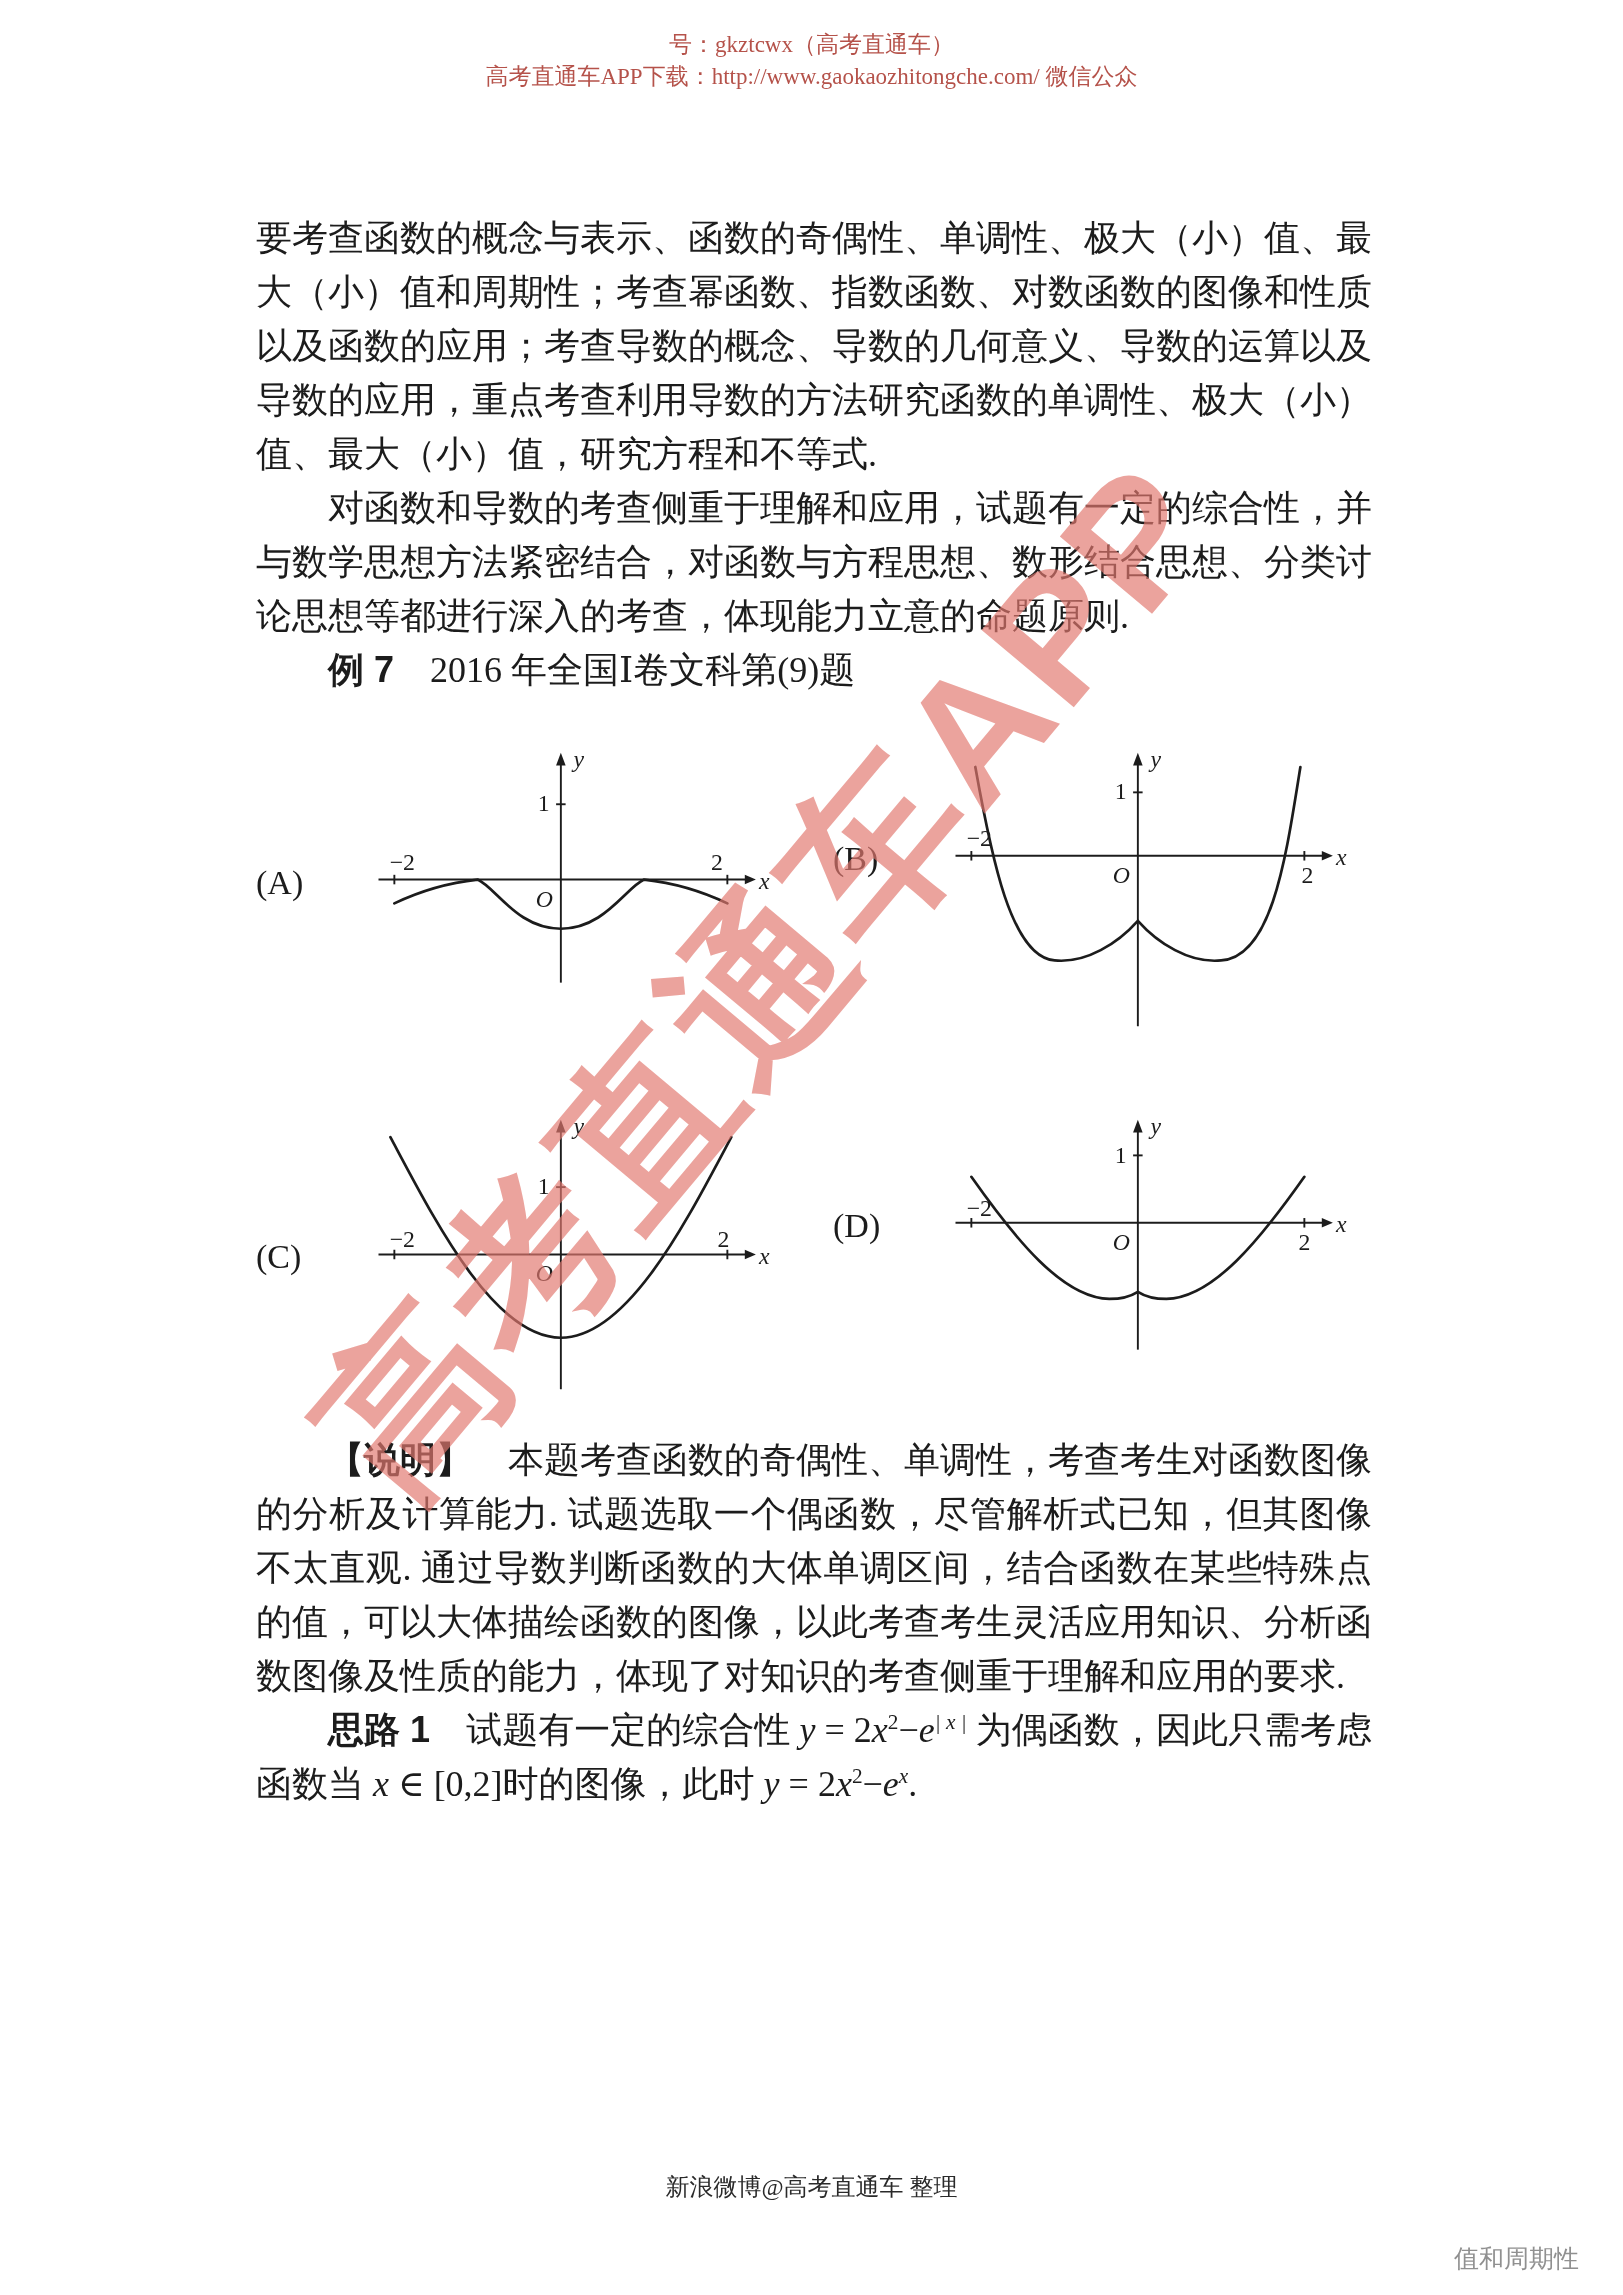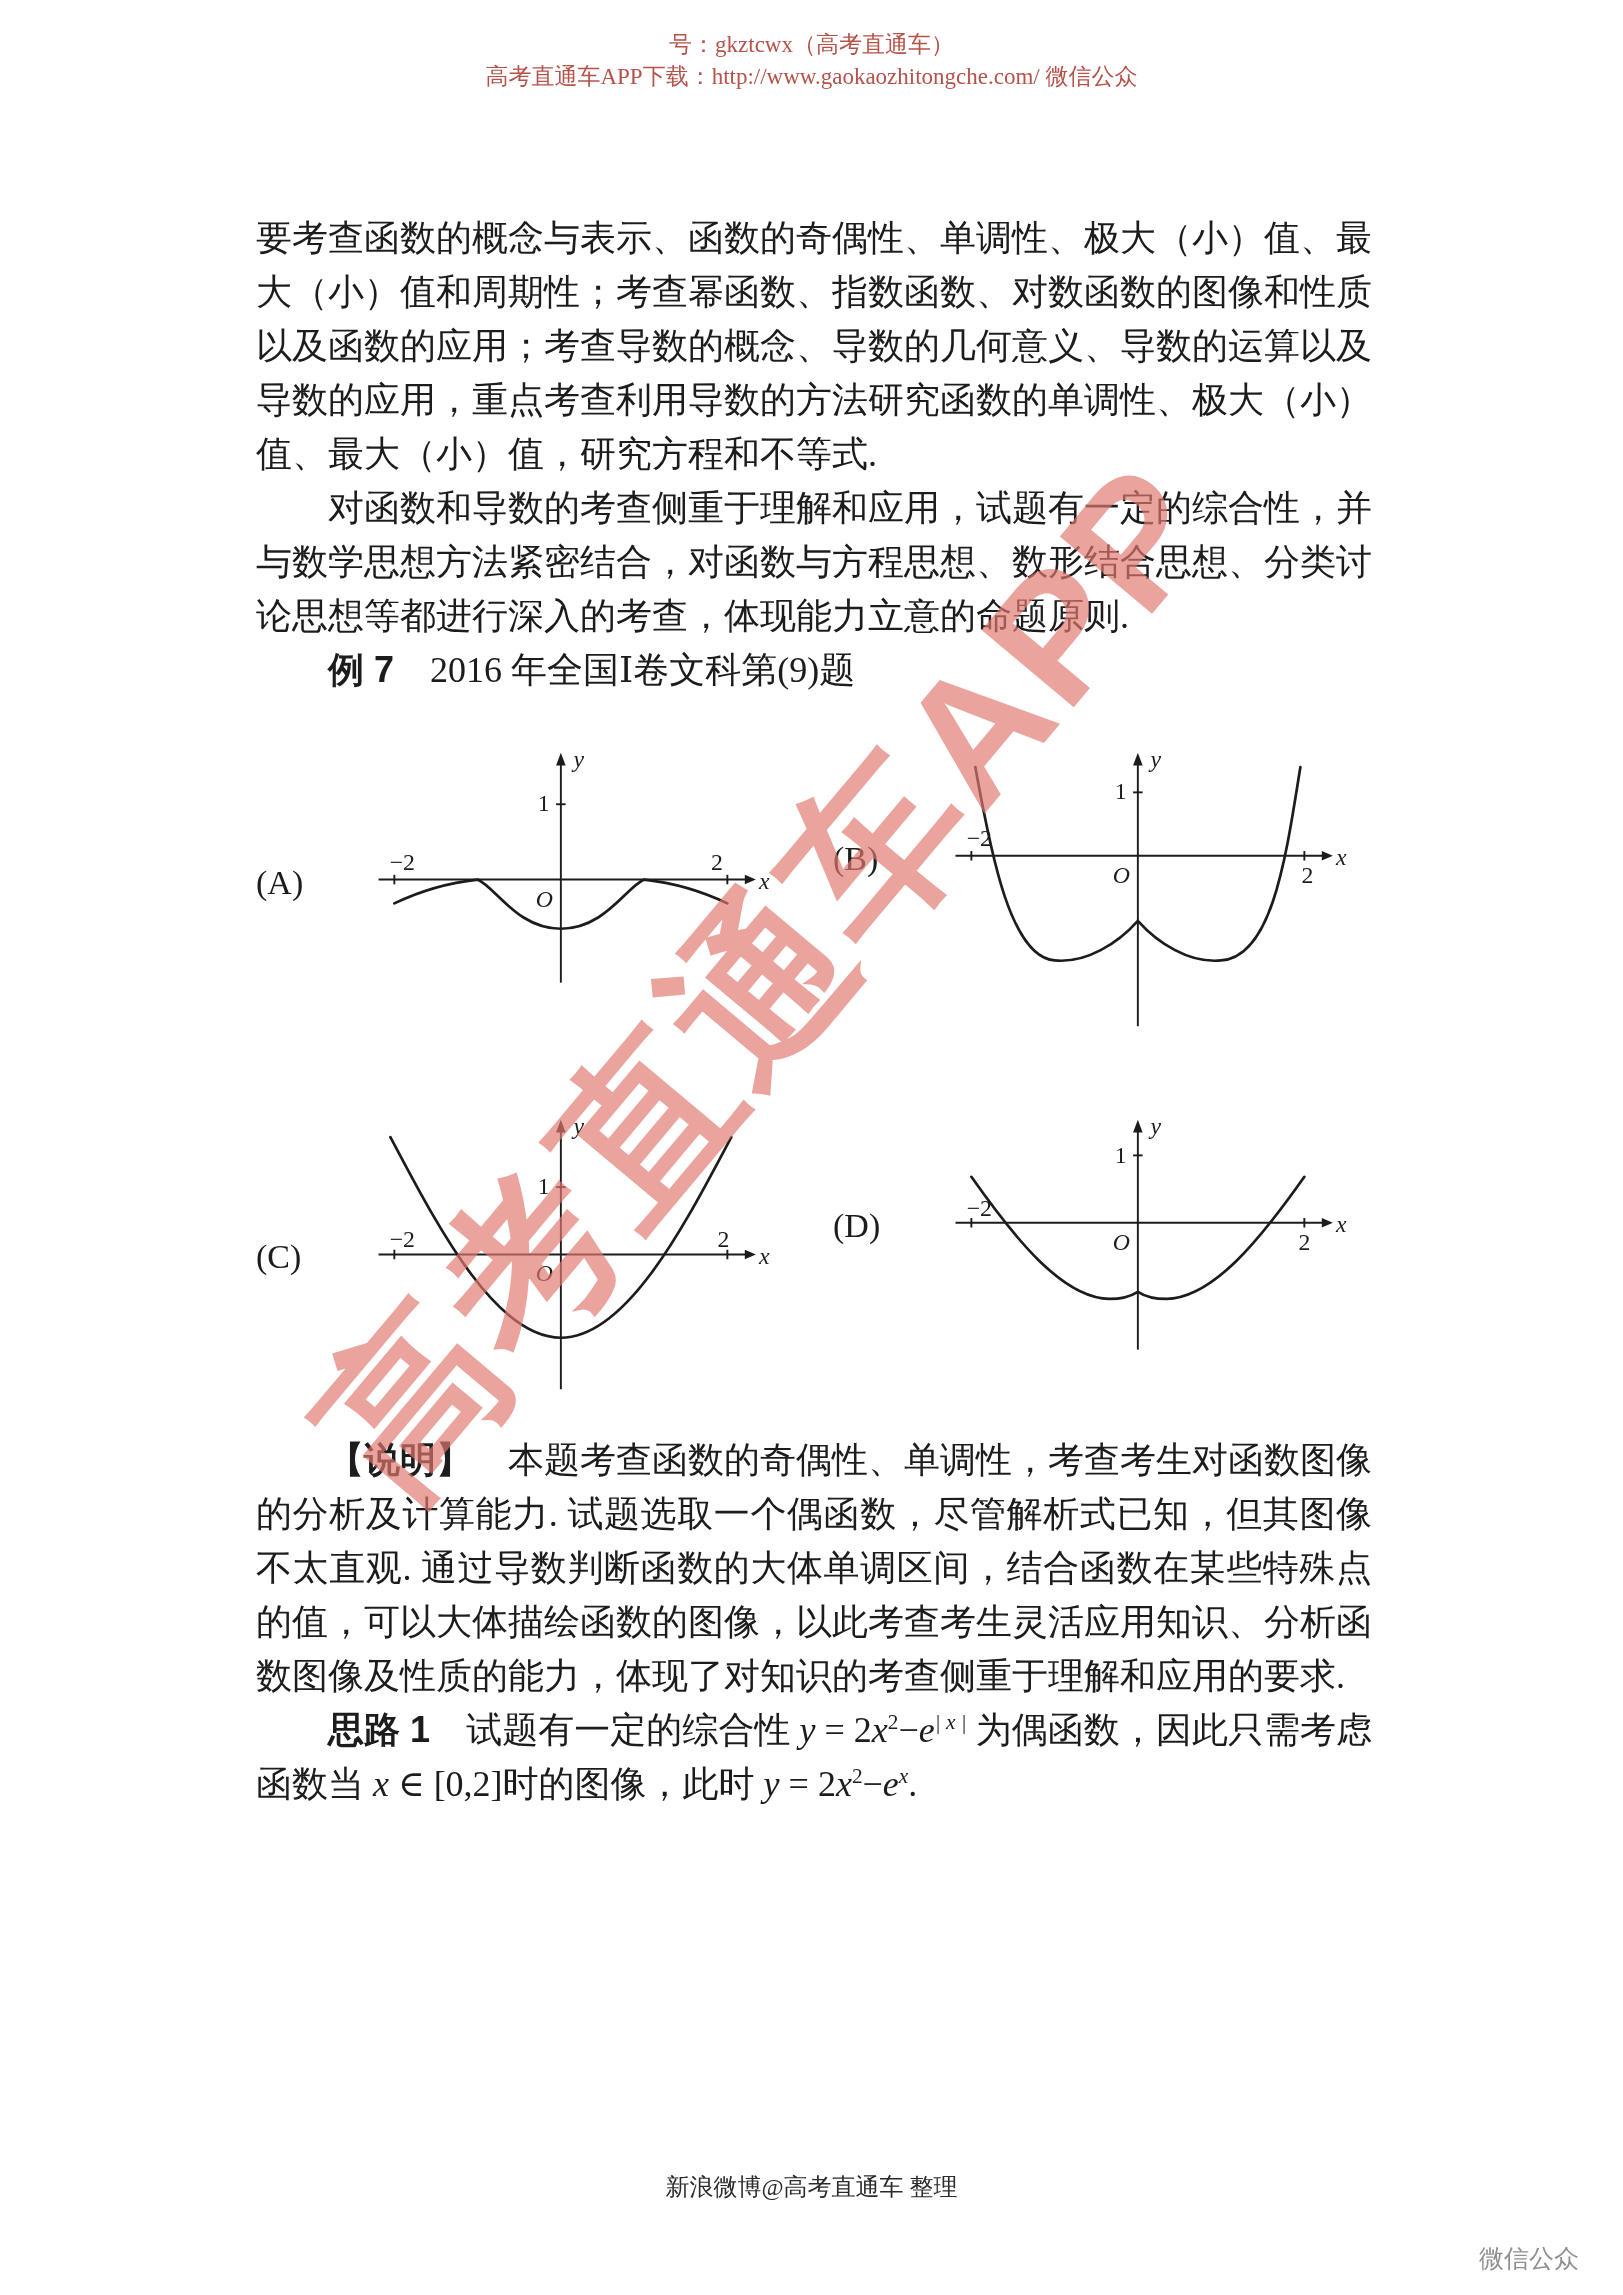--- a/index.html
+++ b/index.html
@@ -153,14 +153,14 @@
   </div>
 
   <p class="para indent"><b class="blabel">【说明】</b><span>　本题考查函数的奇偶性、单调性，考查考生对函数图像的分析及计算能力. 试题选取一个偶函数，尽管解析式已知，但其图像不太直观. 通过导数判断函数的大体单调区间，结合函数在某些特殊点的值，可以大体描绘函数的图像，以此考查考生灵活应用知识、分析函数图像及性质的能力，体现了对知识的考查侧重于理解和应用的要求.</span></p>
 
   <p class="para indent"><b class="blabel">思路 1</b><span>　试题有一定的综合性 </span><i>y</i><span> = 2</span><i>x</i><sup>2</sup><span>−</span><i>e</i><sup class="it">| x |</sup><span> 为偶函数，因此只需考虑函数当 </span><i>x</i><span> ∈ [0,2]时的图像，此时 </span><i>y</i><span> = 2</span><i>x</i><sup>2</sup><span>−</span><i>e</i><sup class="it">x</sup><span>.</span></p>
 
 
 </div>
 
 <div class="footer-center">新浪微博@高考直通车 整理</div>
-<div class="footer-corner">微信公众</div>
+<div class="footer-corner">值和周期性</div>
 
 
 </body></html>

